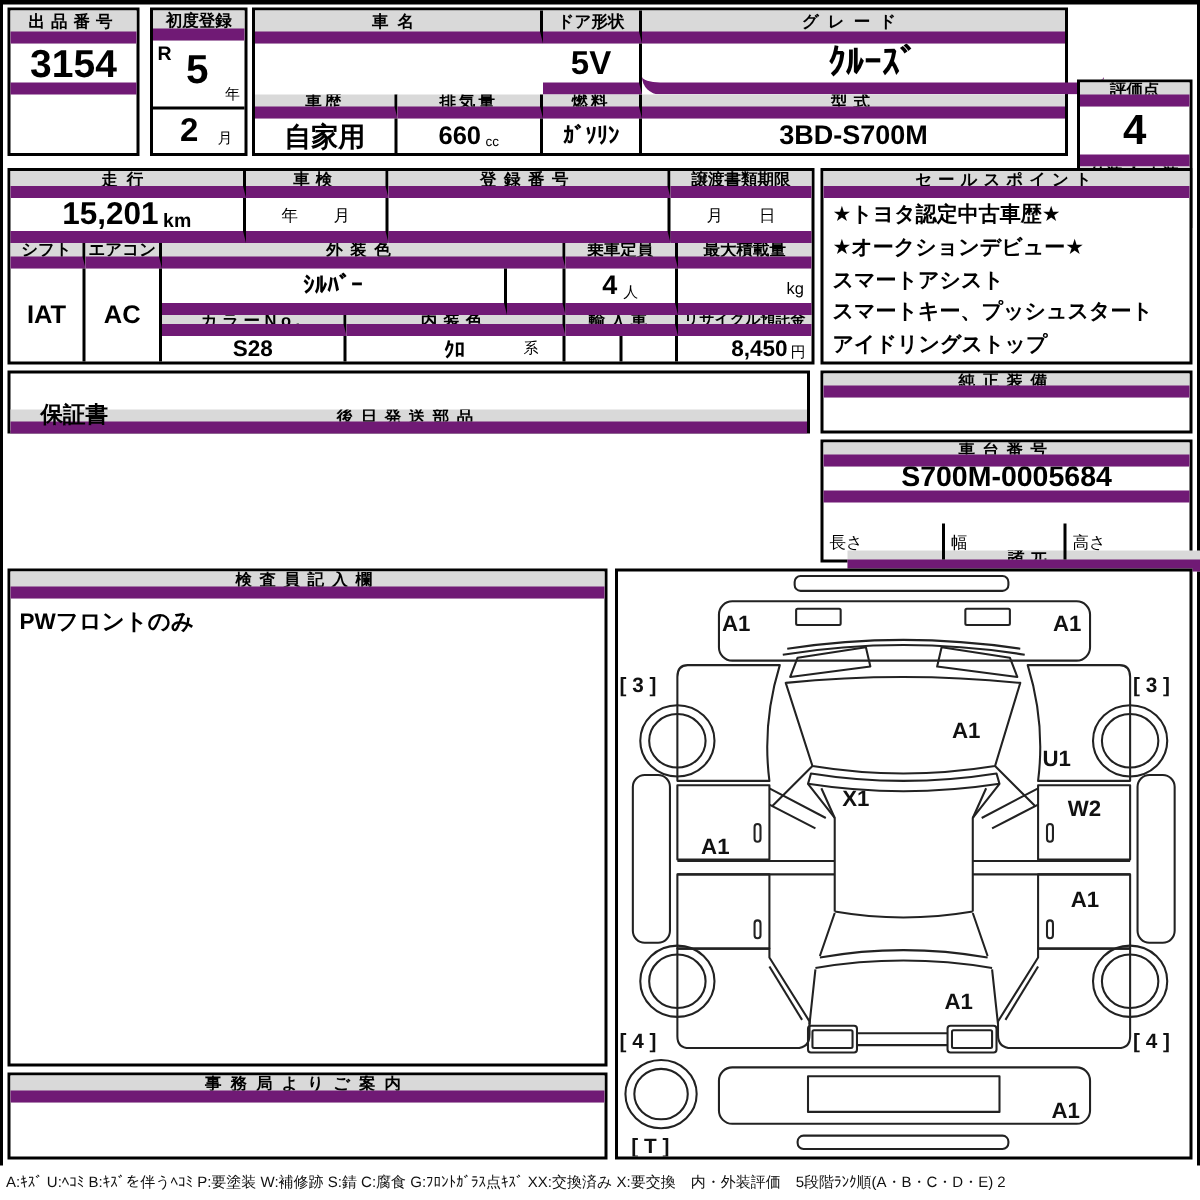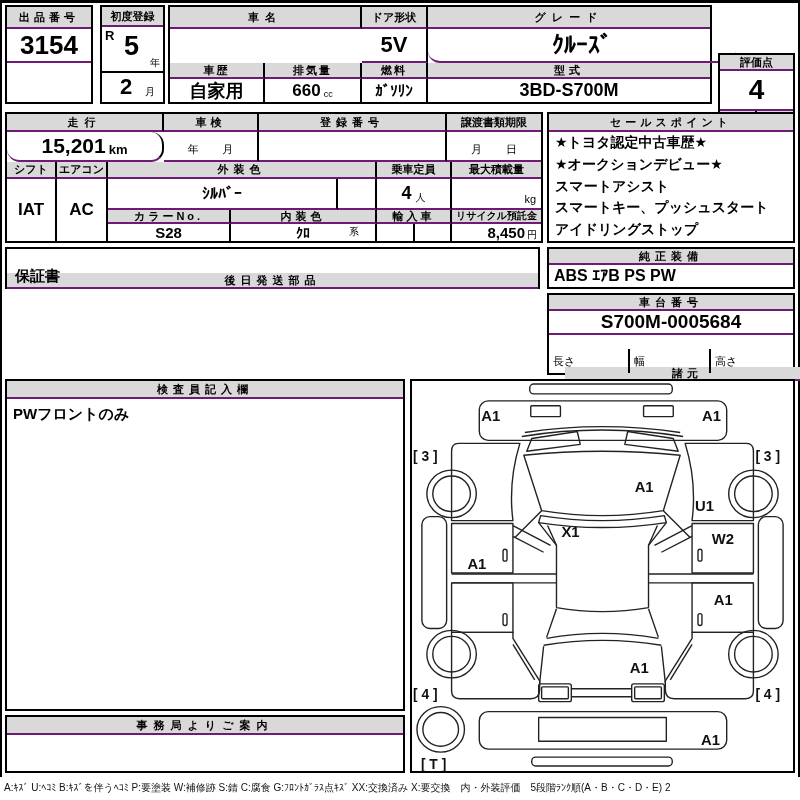--- a/index.html
+++ b/index.html
@@ -4,21 +4,21 @@
 <style>
   html,body{margin:0;padding:0;background:#fff;}
   #sheet{position:relative;width:800px;height:800px;background:#fff;color:#000;
          font-family:"Liberation Sans","DejaVu Sans",sans-serif;overflow:hidden;}
   .box{position:absolute;box-sizing:border-box;border:2px solid #000;background:#fff;}
   .cell{position:absolute;box-sizing:border-box;display:flex;align-items:center;justify-content:center;
         overflow:hidden;white-space:nowrap;}
   .hd{background:#d9d9d9;font-size:11px;font-weight:bold;letter-spacing:2px;}
   .hd0{letter-spacing:0;}
   .br{border-right:2px solid #000;}
-  .bb{border-bottom:2px solid #701a75;}
+  .bb{border-bottom:8px solid #701a75;}
   .b{font-weight:bold;}
   .left{justify-content:flex-start;}
   .right{justify-content:flex-end;}
   .frame{position:absolute;left:0;top:0;width:800px;height:777px;box-sizing:border-box;
          border-top:3px solid #000;border-left:2px solid #000;border-right:2px solid #000;pointer-events:none;}
   .sales-line{height:21.8px;line-height:21.8px;padding-left:6px;font-size:14px;font-weight:600;
               overflow:hidden;white-space:nowrap;}
   svg text{font-family:"Liberation Sans","DejaVu Sans",sans-serif;font-weight:bold;fill:#111;}
 </style>
 </head>
@@ -76,21 +76,21 @@
     <div class="cell br b" style="left:0;top:72px;width:37px;height:23px;font-size:20px;">C</div>
     <div class="cell b" style="left:37px;top:72px;width:36px;height:23px;font-size:20px;">A</div>
   </div>
 
   <div class="box" style="left:5px;top:112px;width:538px;height:131px;">
     <div class="cell hd bb br" style="left:0;top:0;width:157px;height:18px;letter-spacing:6px;">走行</div>
     <div class="cell hd bb br" style="left:157px;top:0;width:95px;height:18px;letter-spacing:4px;">車検</div>
     <div class="cell hd bb br" style="left:252px;top:0;width:188px;height:18px;letter-spacing:5px;">登録番号</div>
     <div class="cell hd bb hd0" style="left:440px;top:0;width:94px;height:18px;">譲渡書類期限</div>
 
-    <div class="cell bb br" style="left:0;top:18px;width:157px;height:30px;gap:3px;border-radius:13px;">
+    <div class="cell bb br" style="left:0;top:18px;width:157px;height:30px;gap:3px;">
       <span class="b" style="font-size:21px;">15,201</span>
       <span class="b" style="font-size:13px;padding-top:6px;">km</span>
     </div>
     <div class="cell bb br" style="left:157px;top:18px;width:95px;height:30px;align-items:flex-end;justify-content:space-evenly;padding-bottom:3px;font-size:11px;">
       <span>年</span>
       <span>月</span>
     </div>
     <div class="cell bb br" style="left:252px;top:18px;width:188px;height:30px;"></div>
     <div class="cell bb" style="left:440px;top:18px;width:94px;height:30px;align-items:flex-end;justify-content:space-evenly;padding-bottom:3px;font-size:11px;">
       <span>月</span>
@@ -140,25 +140,24 @@
       <div class="sales-line">★トヨタ認定中古車歴★</div>
       <div class="sales-line">★オークションデビュー★</div>
       <div class="sales-line">スマートアシスト</div>
       <div class="sales-line">スマートキー、プッシュスタート</div>
       <div class="sales-line">アイドリングストップ</div>
     </div>
   </div>
 
   <div class="box" style="left:5px;top:247px;width:535px;height:42px;">
     <div class="cell hd bb" style="left:0;top:0;width:531px;height:16px;letter-spacing:5px;margin-top:24px;">後日発送部品</div>
-    <div class="cell left b" style="left:0;top:16px;width:531px;height:22px;font-size:15px;padding-left:8px;">保証書</div>
+    <div class="cell left b" style="left:0;top:16px;width:531px;height:22px;font-size:15px;padding-left:20px;">保証書</div>
   </div>
   <div class="box" style="left:547px;top:247px;width:248px;height:42px;">
     <div class="cell hd bb" style="left:0;top:0;width:244px;height:16px;letter-spacing:5px;">純正装備</div>
-    <div class="cell left b" style="left:0;top:16px;width:244px;height:22px;font-size:16px;padding-left:5px;">ABS ｴｱB PS PW</div>
   </div>
 
   <div class="box" style="left:547px;top:293px;width:248px;height:82px;">
     <div class="cell hd bb" style="left:0;top:0;width:244px;height:16px;letter-spacing:5px;">車台番号</div>
     <div class="cell bb b" style="left:0;top:16px;width:244px;height:24px;font-size:19px;">S700M-0005684</div>
     <div class="cell hd bb" style="left:16px;top:40px;width:244px;height:14px;letter-spacing:4px;margin-top:32px;">諸元</div>
     <div class="cell left br" style="left:0;top:54px;width:81px;height:24px;font-size:11px;padding-left:4px;">長さ</div>
     <div class="cell left br" style="left:81px;top:54px;width:81px;height:24px;font-size:11px;padding-left:4px;">幅</div>
     <div class="cell left" style="left:162px;top:54px;width:82px;height:24px;font-size:11px;padding-left:4px;">高さ</div>
   </div>

